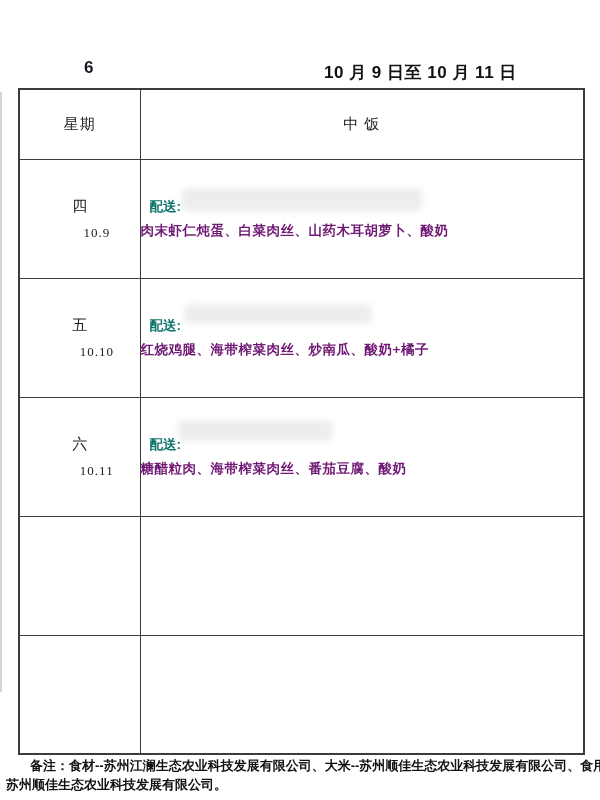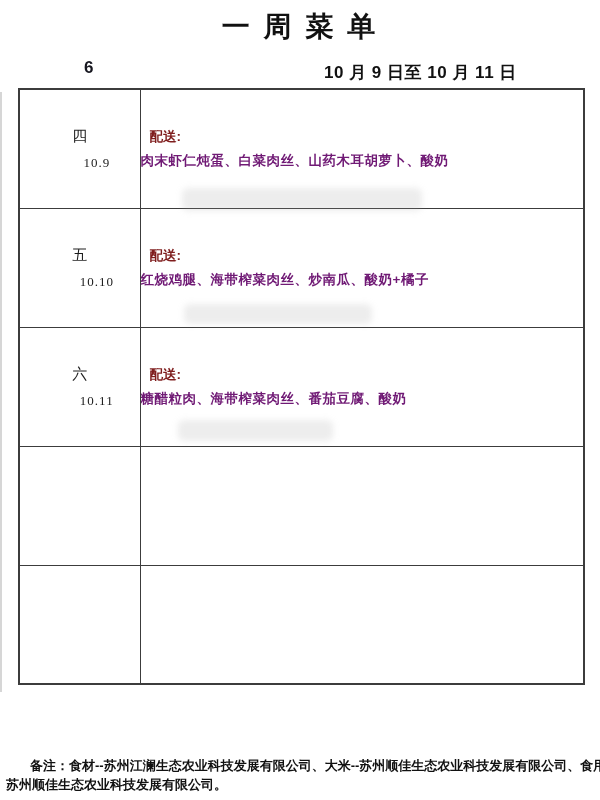--- a/index.html
+++ b/index.html
@@ -59,21 +59,21 @@
 
   .day-cell { text-align: center; }
   .day-name { font-size: 15px; color: #1c1c1c; }
   .day-date {
     font-family: "Liberation Serif", "DejaVu Serif", serif;
     font-size: 13px; margin-top: 9px; letter-spacing: 1px; color: #1c1c1c; padding-left: 34px;
   }
 
   .meal-cell { padding-left: 3px; }
   .delivery-label {
-    font-size: 13.5px; font-weight: bold; margin-left: 9px; color: #7f1d1d;
+    font-size: 13.5px; font-weight: bold; margin-left: 9px; color: #0f766e;
   }
   .dishes {
     font-size: 13.5px; font-weight: bold; margin-top: 6px;
     letter-spacing: 0.5px; white-space: nowrap; color: #701a75;
   }
 
   .smudge {
     position: absolute;
     background: rgba(165,165,165,0.20);
     border-radius: 6px;
@@ -89,33 +89,36 @@
     font-size: 13px; font-weight: bold; line-height: 19px; color: #111111;
   }
   .footer-line1 { text-indent: 24px; white-space: nowrap; }
   .footer-line2 { white-space: nowrap; }
 </style>
 </head>
 <body>
 
 <div class="page">
 
-  <div class="title">一 周 菜 单</div>
 
   <div class="week-number">6</div>
   <div class="date-range">10 月 9 日至 10 月 11 日</div>
 
   <div class="scan-edge"></div>
 
   <table class="menu-table">
     <colgroup>
         <col class="col-day">
         <col class="col-meal">
       </colgroup>
     <tbody>
+      <tr class="r-head">
+        <td>星期</td>
+        <td>中  饭</td>
+      </tr>
 
       <tr class="r-data">
         <td class="day-cell">
           <div class="day-name">四</div>
           <div class="day-date">10.9</div>
         </td>
         <td class="meal-cell">
           <div class="delivery-label">配送:</div>
           <div class="dishes">肉末虾仁炖蛋、白菜肉丝、山药木耳胡萝卜、酸奶</div>
         </td>

